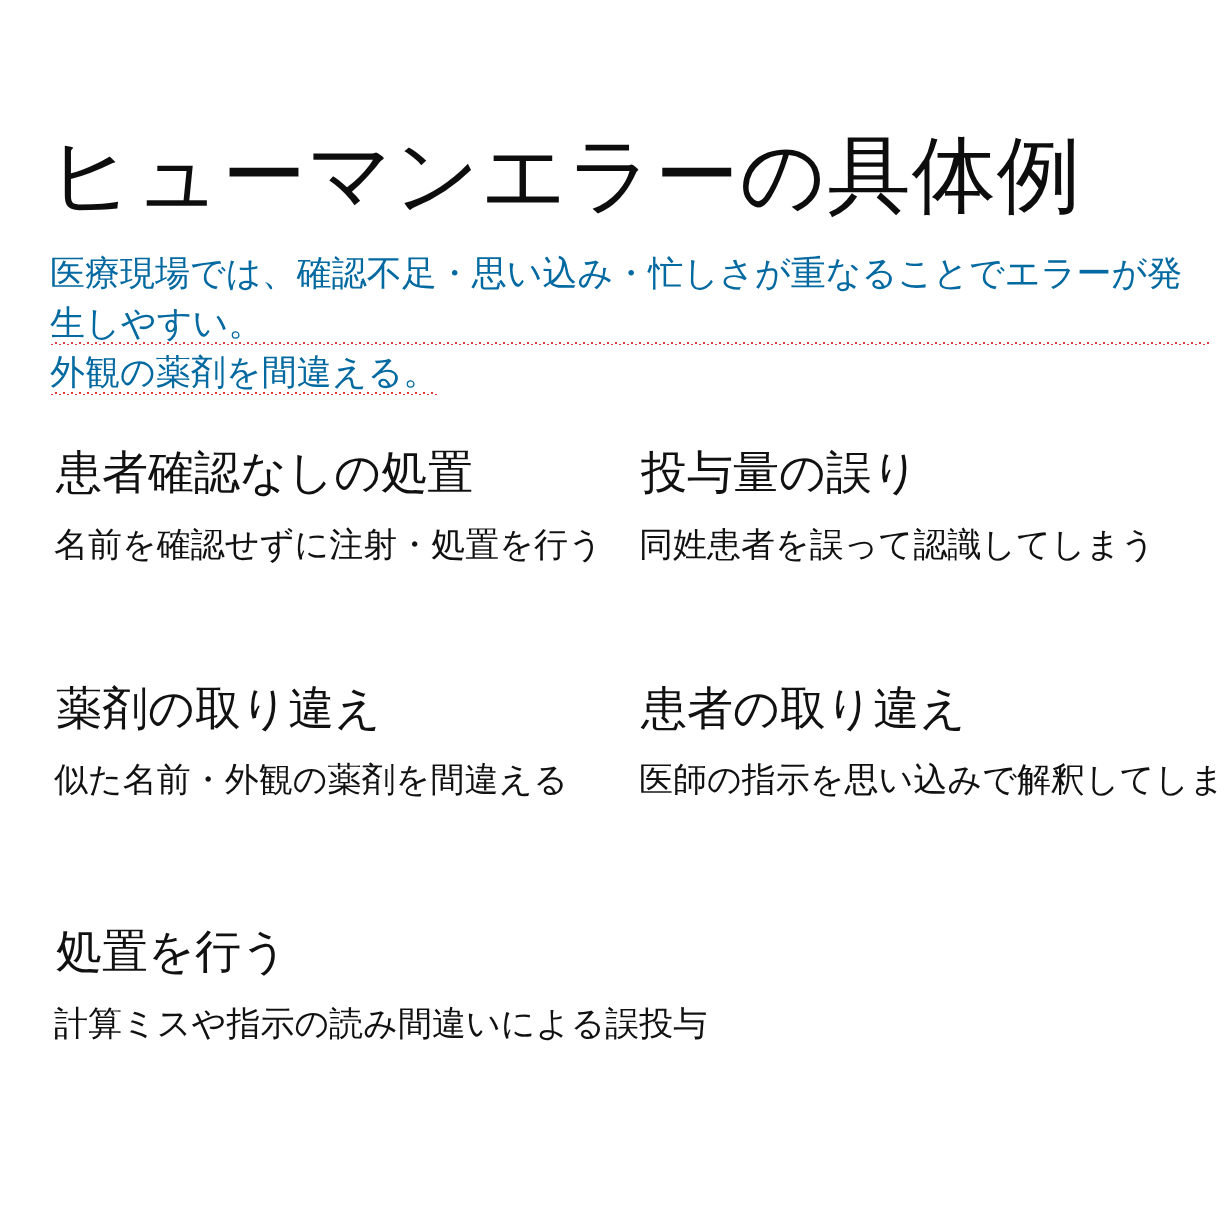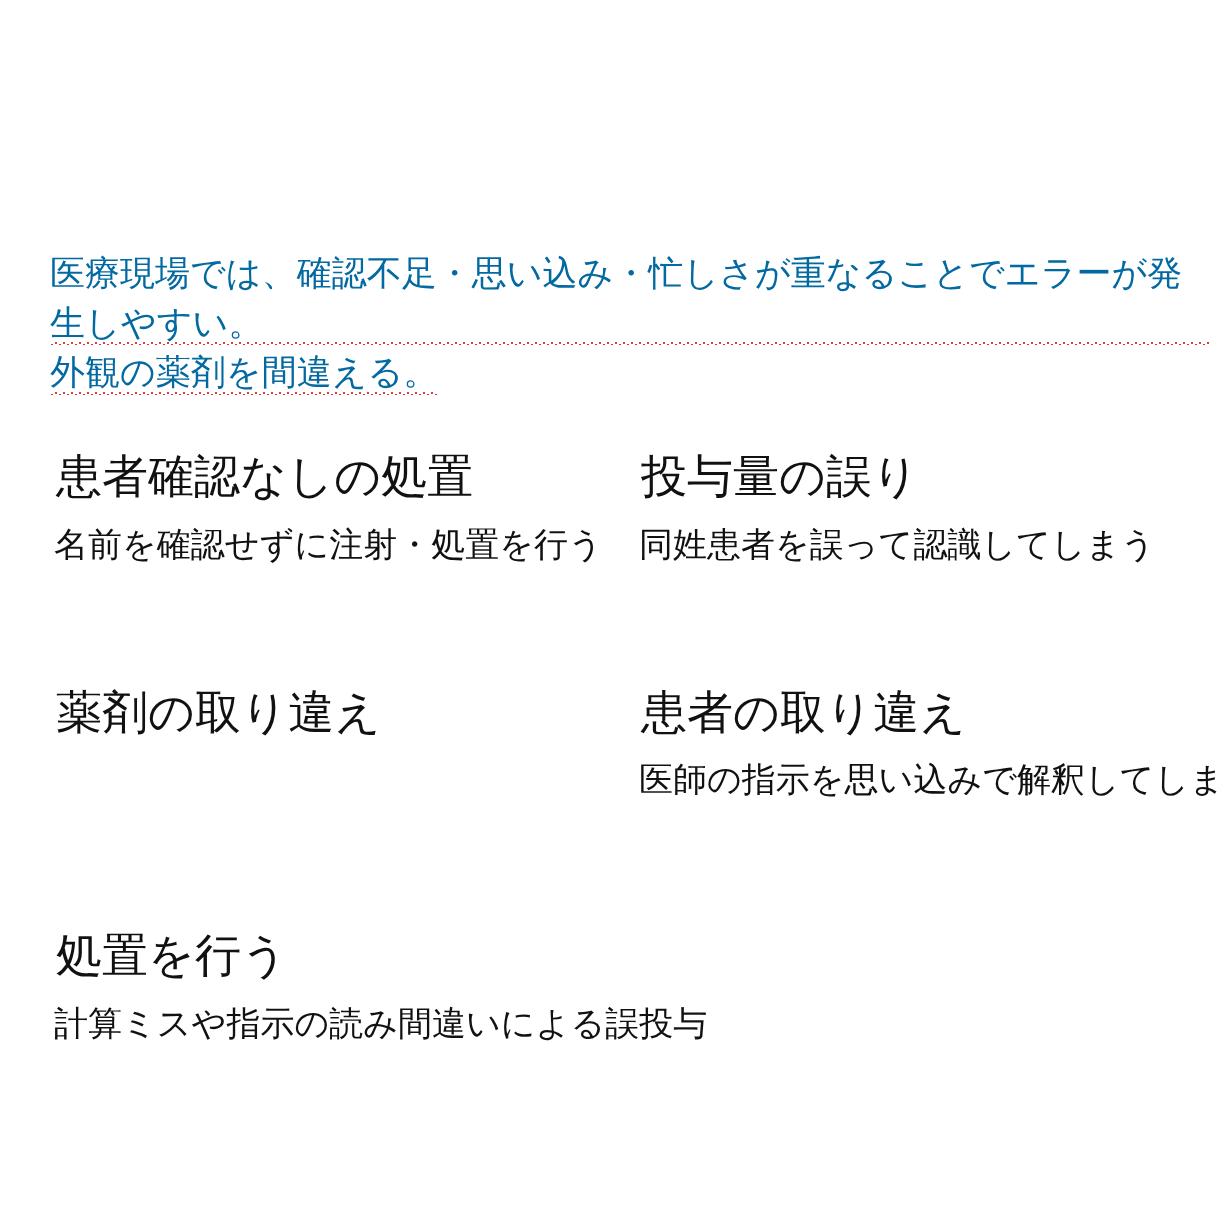--- a/index.html
+++ b/index.html
@@ -77,21 +77,21 @@
     width: 100%;
     margin-bottom: 52px;
   }
   .cell {
     width: 50%;
     box-sizing: border-box;
     padding-right: 8px;
   }
   .cell.empty { visibility: hidden; }
   .item-head {
-    font-family: Liberation Serif, serif;
+    font-family: Liberation Mono, monospace;
     font-size: 46px;
     line-height: 1.25;
     font-weight: 400;
     color: #111111;
     margin: 0 0 16px 8px;
     white-space: nowrap;
   }
   .item-desc {
     font-size: 34px;
     line-height: 1.3;
@@ -100,20 +100,21 @@
     white-space: nowrap;
   }
   .row-1 { margin-bottom: 118px; }
   .row-2 { margin-bottom: 126px; }
 </style>
 </head>
 <body>
 
 <div class="slide">
 
+  <h1 class="slide-title">ヒューマンエラーの具体例</h1>
 
   <div class="lead">
     <span class="lead-line">医療現場では、確認不足・思い込み・忙しさが重なることでエラーが発生しやすい。</span>
     <span class="lead-line">外観の薬剤を間違える。</span>
   </div>
 
   <div class="grid">
 
     <div class="row row-1">
       <div class="cell">
@@ -122,20 +123,21 @@
       </div>
       <div class="cell">
         <div class="item-head">投与量の誤り</div>
         <div class="item-desc">同姓患者を誤って認識してしまう</div>
       </div>
     </div>
 
     <div class="row row-2">
       <div class="cell">
         <div class="item-head">薬剤の取り違え</div>
+        <div class="item-desc">似た名前・外観の薬剤を間違える</div>
       </div>
       <div class="cell">
         <div class="item-head">患者の取り違え</div>
         <div class="item-desc">医師の指示を思い込みで解釈してしまう</div>
       </div>
     </div>
 
     <div class="row">
       <div class="cell">
         <div class="item-head">処置を行う</div>

